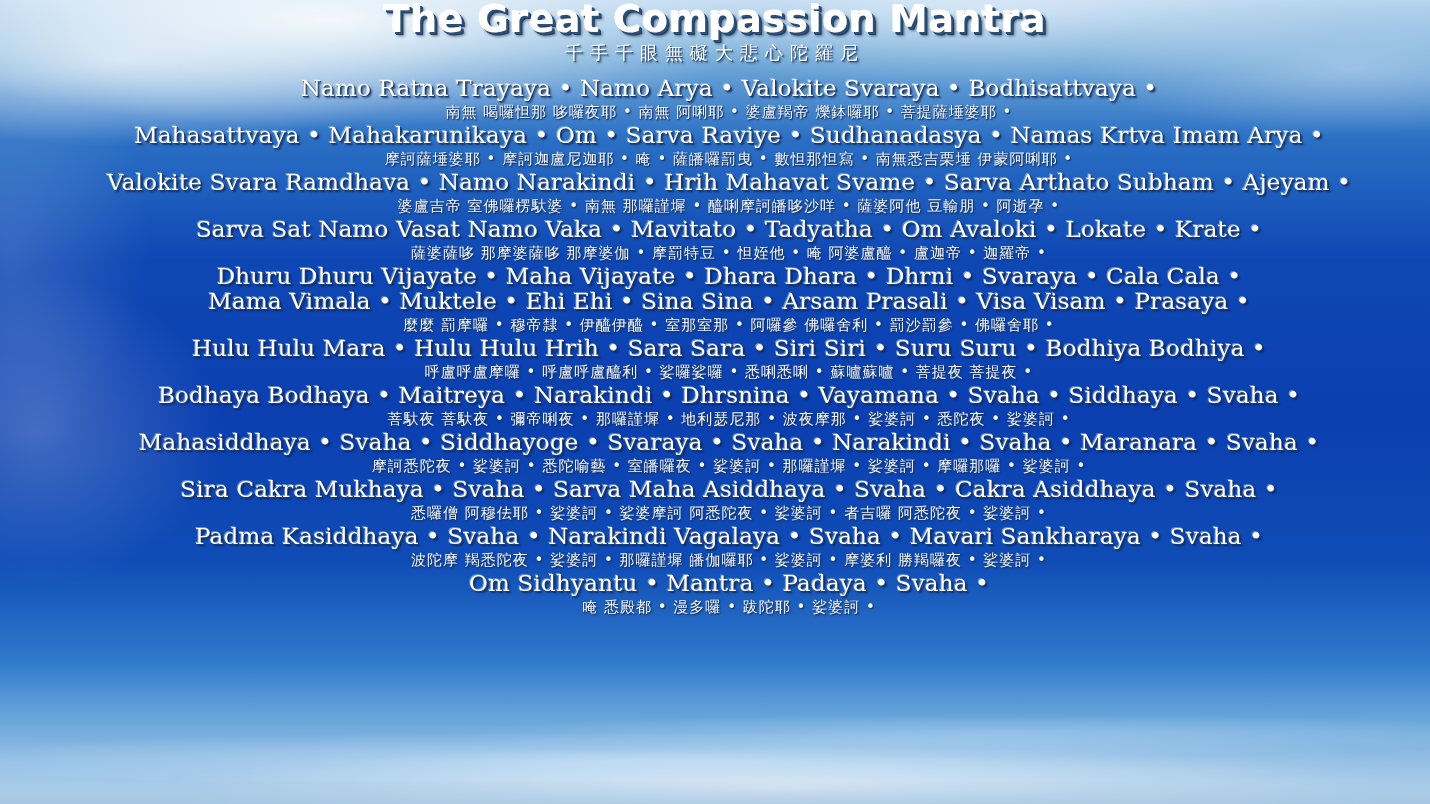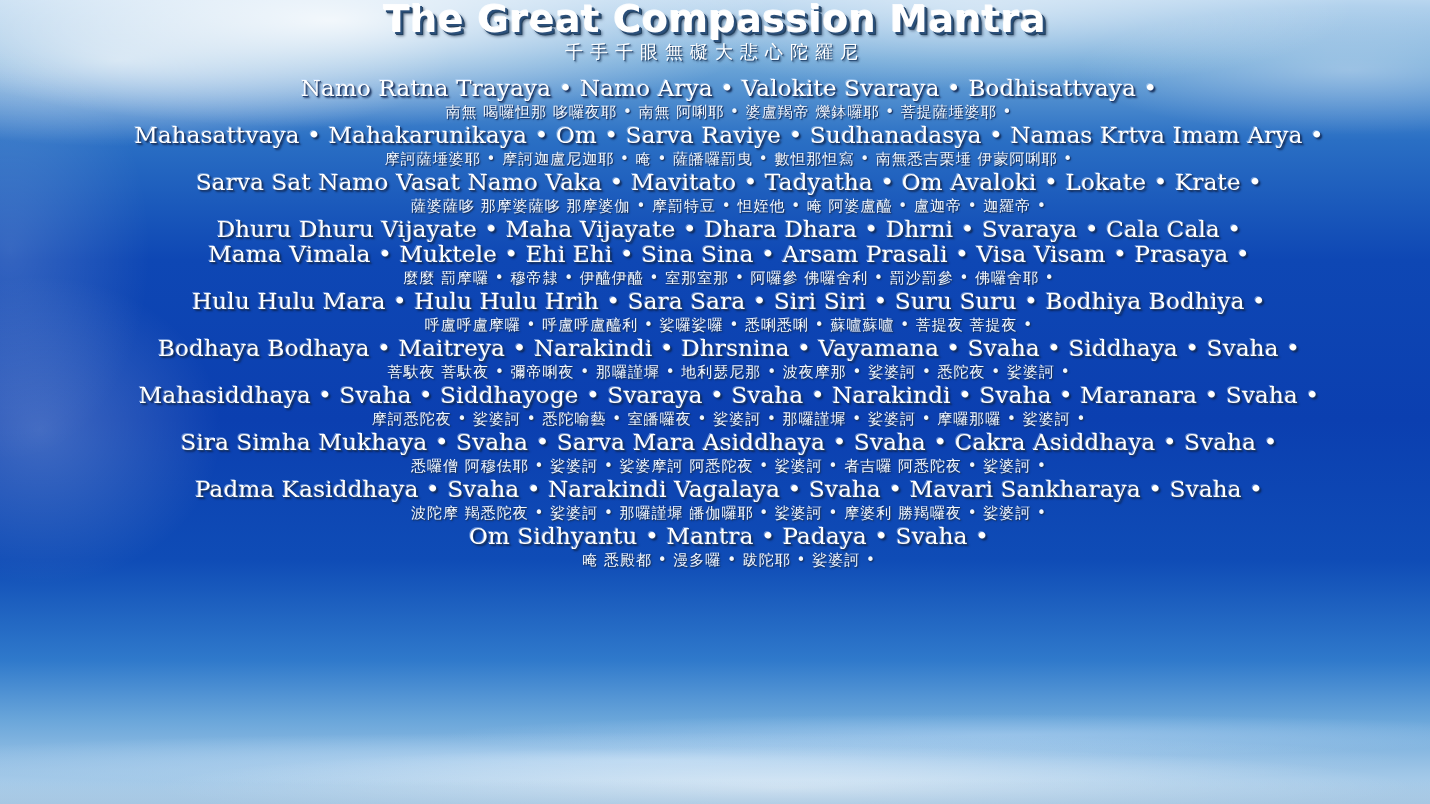--- a/index.html
+++ b/index.html
@@ -64,21 +64,21 @@
     color: #ffffff;
     text-shadow:
        2px 2px 0 #2b4f79,
        3px 3px 0 #24425f,
        4px 4px 3px rgba(20,40,70,0.6),
       -1px -1px 0 rgba(255,255,255,0.9);
     margin: 0;
     line-height: 1.0;
   }
   .title-zh {
-    font-family: Liberation Mono, monospace;
+    font-family: Liberation Sans, sans-serif;
     font-size: 18px;
     letter-spacing: 7px;
     color: #ffffff;
     text-shadow: 1px 1px 0 #2b4f79, 2px 2px 2px rgba(20,40,70,0.6);
     margin: 6px 0 0 0;
     line-height: 1.0;
   }
 
   .mantra {
     position: relative;
@@ -129,20 +129,24 @@
     <div class="verse">
       <div class="line-en">Namo Ratna Trayaya • Namo Arya • Valokite Svaraya • Bodhisattvaya •</div>
       <div class="line-zh">南無 喝囉怛那 哆囉夜耶 • 南無 阿唎耶 • 婆盧羯帝 爍鉢囉耶 • 菩提薩埵婆耶 •</div>
     </div>
 
     <div class="verse">
       <div class="line-en">Mahasattvaya • Mahakarunikaya • Om • Sarva Raviye • Sudhanadasya • Namas Krtva Imam Arya •</div>
       <div class="line-zh">摩訶薩埵婆耶 • 摩訶迦盧尼迦耶 • 唵 • 薩皤囉罰曳 • 數怛那怛寫 • 南無悉吉栗埵 伊蒙阿唎耶 •</div>
     </div>
 
+    <div class="verse">
+      <div class="line-en">Valokite Svara Ramdhava • Namo Narakindi • Hrih Mahavat Svame • Sarva Arthato Subham • Ajeyam •</div>
+      <div class="line-zh">婆盧吉帝 室佛囉楞馱婆 • 南無 那囉謹墀 • 醯唎摩訶皤哆沙咩 • 薩婆阿他 豆輸朋 • 阿逝孕 •</div>
+    </div>
 
     <div class="verse">
       <div class="line-en">Sarva Sat Namo Vasat Namo Vaka • Mavitato • Tadyatha • Om Avaloki • Lokate • Krate •</div>
       <div class="line-zh">薩婆薩哆 那摩婆薩哆 那摩婆伽 • 摩罰特豆 • 怛姪他 • 唵 阿婆盧醯 • 盧迦帝 • 迦羅帝 •</div>
     </div>
 
 
     <div class="verse">
       <div class="line-en">Dhuru Dhuru Vijayate • Maha Vijayate • Dhara Dhara • Dhrni • Svaraya • Cala Cala •</div>
     </div>
@@ -161,21 +165,21 @@
       <div class="line-en">Bodhaya Bodhaya • Maitreya • Narakindi • Dhrsnina • Vayamana • Svaha • Siddhaya • Svaha •</div>
       <div class="line-zh">菩馱夜 菩馱夜 • 彌帝唎夜 • 那囉謹墀 • 地利瑟尼那 • 波夜摩那 • 娑婆訶 • 悉陀夜 • 娑婆訶 •</div>
     </div>
 
     <div class="verse">
       <div class="line-en">Mahasiddhaya • Svaha • Siddhayoge • Svaraya • Svaha • Narakindi • Svaha • Maranara • Svaha •</div>
       <div class="line-zh">摩訶悉陀夜 • 娑婆訶 • 悉陀喻藝 • 室皤囉夜 • 娑婆訶 • 那囉謹墀 • 娑婆訶 • 摩囉那囉 • 娑婆訶 •</div>
     </div>
 
     <div class="verse">
-      <div class="line-en">Sira Simha Mukhaya • Svaha • Sarva Mara Asiddhaya • Svaha • Cakra Asiddhaya • Svaha •</div>
+      <div class="line-en">Sira Cakra Mukhaya • Svaha • Sarva Maha Asiddhaya • Svaha • Cakra Asiddhaya • Svaha •</div>
       <div class="line-zh">悉囉僧 阿穆佉耶 • 娑婆訶 • 娑婆摩訶 阿悉陀夜 • 娑婆訶 • 者吉囉 阿悉陀夜 • 娑婆訶 •</div>
     </div>
 
     <div class="verse">
       <div class="line-en">Padma Kasiddhaya • Svaha • Narakindi Vagalaya • Svaha • Mavari Sankharaya • Svaha •</div>
       <div class="line-zh">波陀摩 羯悉陀夜 • 娑婆訶 • 那囉謹墀 皤伽囉耶 • 娑婆訶 • 摩婆利 勝羯囉夜 • 娑婆訶 •</div>
     </div>
 
 
     <div class="verse">

